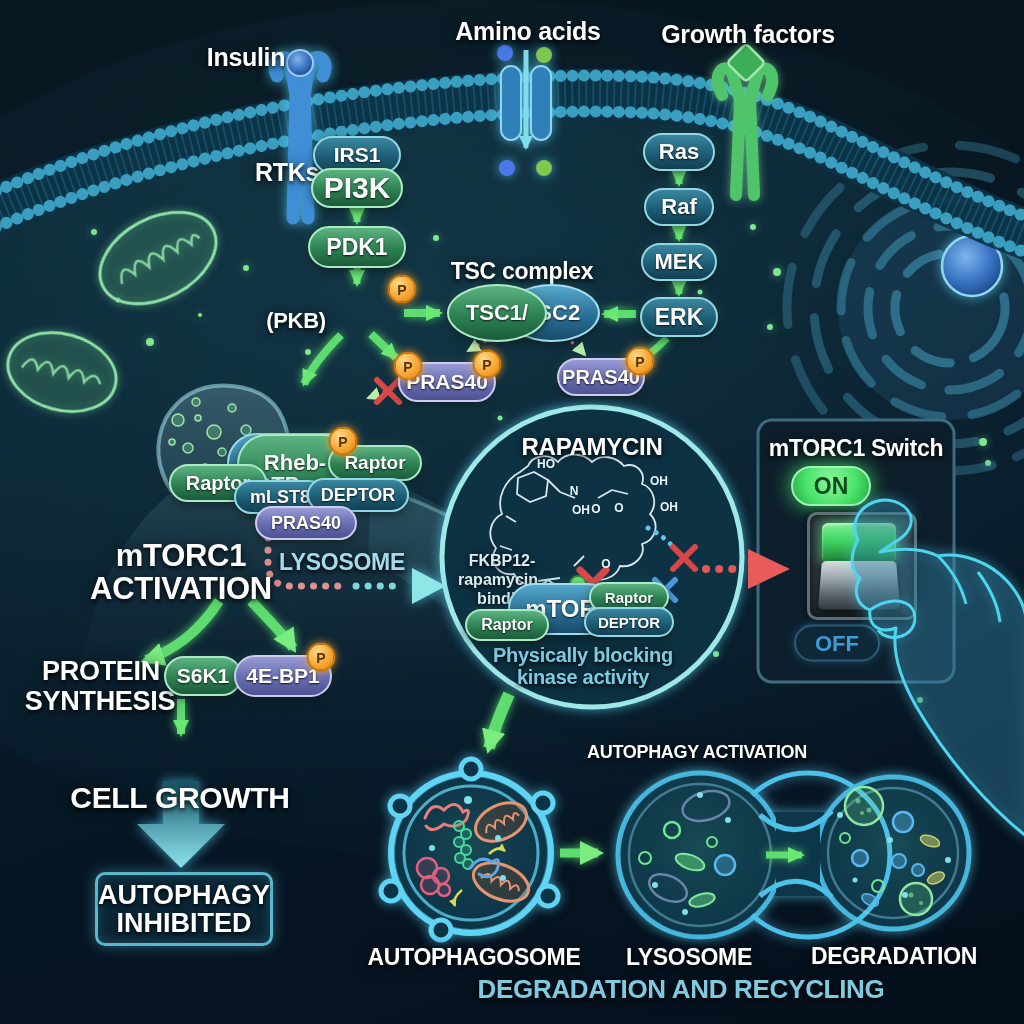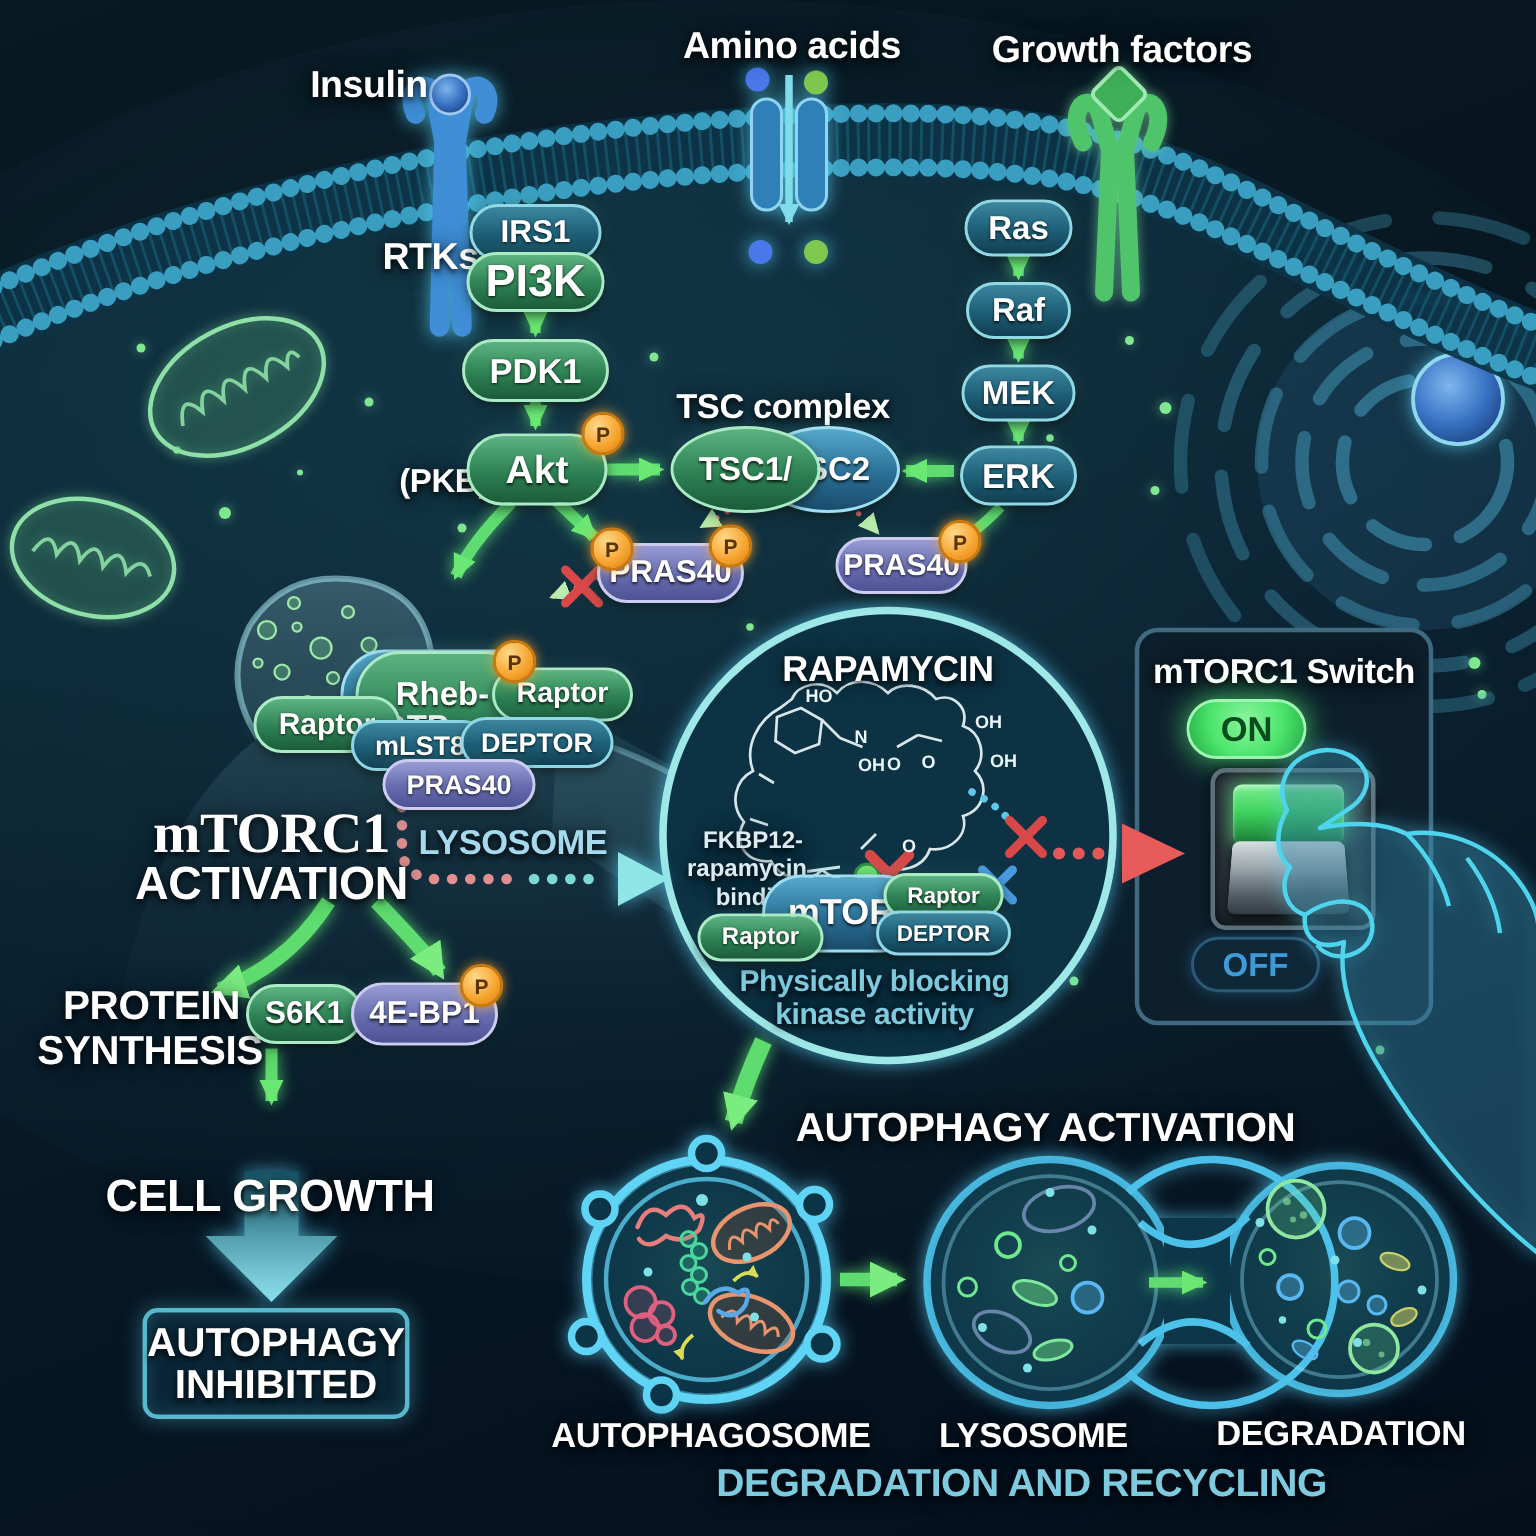--- a/index.html
+++ b/index.html
@@ -385,23 +385,20 @@
 
 <div class="pill teal" style="left:357px;top:155px;width:84px;height:34px;font-size:21px;">
       <span>IRS1</span>
     </div>
 <div class="pill green" style="left:357px;top:188px;width:88px;height:36px;font-size:30px;">
       <span>PI3K</span>
     </div>
 <div class="pill green" style="left:357px;top:247px;width:94px;height:38px;font-size:23px;">
       <span>PDK1</span>
     </div>
-<div class="pill green" style="left:358px;top:313px;width:90px;height:44px;font-size:26px;">
-      <span>Akt</span>
-    </div>
 <div class="lbl" style="left:296px;top:321px;font-size:22px;">(PKB)</div>
 <div class="pbadge" style="left:402px;top:289px;">P</div>
 
 <div class="pill teal" style="left:679px;top:152px;width:68px;height:34px;font-size:22px;">
       <span>Ras</span>
     </div>
 <div class="pill teal" style="left:679px;top:207px;width:66px;height:34px;font-size:22px;">
       <span>Raf</span>
     </div>
 <div class="pill teal" style="left:679px;top:262px;width:72px;height:34px;font-size:22px;">
@@ -449,21 +446,21 @@
 <div class="pill teal" style="left:280px;top:497px;width:88px;height:30px;font-size:18px;">
       <span>mLST8</span>
     </div>
 <div class="pill teal" style="left:358px;top:495px;width:98px;height:30px;font-size:18px;">
       <span>DEPTOR</span>
     </div>
 <div class="pill purple" style="left:306px;top:523px;width:98px;height:30px;font-size:18px;">
       <span>PRAS40</span>
     </div>
 
-<div class="lbl" style="left:181px;top:556px;font-size:38px;font-family:Liberation Serif, serif;">mTORC1</div>
+<div class="lbl" style="left:181px;top:556px;font-size:31px;">mTORC1</div>
 <div class="lbl" style="left:181px;top:589px;font-size:31px;">ACTIVATION</div>
 <div class="lbl teal" style="left:342px;top:562px;font-size:23px;">LYSOSOME</div>
 
 <div class="lbl" style="left:101px;top:671px;font-size:27px;">PROTEIN</div>
 <div class="lbl" style="left:100px;top:701px;font-size:27px;">SYNTHESIS</div>
 <div class="pill green" style="left:203px;top:676px;width:74px;height:36px;font-size:21px;">
       <span>S6K1</span>
     </div>
 <div class="pill purple" style="left:283px;top:676px;width:94px;height:38px;font-size:21px;">
       <span>4E-BP1</span>
@@ -505,21 +502,21 @@
 <div class="atom" style="left:588px;top:564px;">O</div>
 
 <div class="lbl" style="left:856px;top:448px;font-size:23px;">mTORC1 Switch</div>
 <div class="on-pill" style="left:831px;top:486px;">ON</div>
 <div class="toggle-outer">
   <div class="toggle-green"></div>
   <div class="toggle-rocker"></div>
 </div>
 <div class="off-pill" style="left:837px;top:643px;">OFF</div>
 
-<div class="lbl" style="left:697px;top:752px;font-size:27px;">AUTOPHAGY ACTIVATION</div>
+<div class="lbl" style="left:697px;top:752px;font-size:18px;">AUTOPHAGY ACTIVATION</div>
 <div class="lbl" style="left:474px;top:957px;font-size:23px;">AUTOPHAGOSOME</div>
 <div class="lbl" style="left:689px;top:957px;font-size:23px;">LYSOSOME</div>
 <div class="lbl" style="left:894px;top:956px;font-size:23px;">DEGRADATION</div>
 <div class="lbl cyan" style="left:681px;top:989px;font-size:26px;">DEGRADATION AND RECYCLING</div>
 
 <svg width="1024" height="1024" viewBox="0 0 1024 1024" style="z-index:9;pointer-events:none;">
   <g fill="rgba(30,90,120,.30)" stroke="#4fd4ee" stroke-width="3" stroke-linejoin="round" class="glow-cyan">
     <path d="M 858,540 C 850,524 858,508 874,502 C 888,497 904,502 910,514 C 914,524 908,534 898,540 L 880,552 C 900,548 922,548 938,556 C 962,552 990,562 1008,582 C 1020,596 1026,610 1026,622 L 1026,836 C 988,806 946,758 916,706 C 900,678 892,650 896,628 C 880,634 868,626 870,610 C 858,606 852,592 860,578 C 850,570 850,554 858,540 Z"></path>
     <path d="M 870,610 C 884,600 900,598 910,606 C 918,614 916,628 906,634 C 896,640 884,638 878,630" fill="none"></path>
     <path d="M 938,556 C 952,570 962,588 966,604" fill="none"></path>

